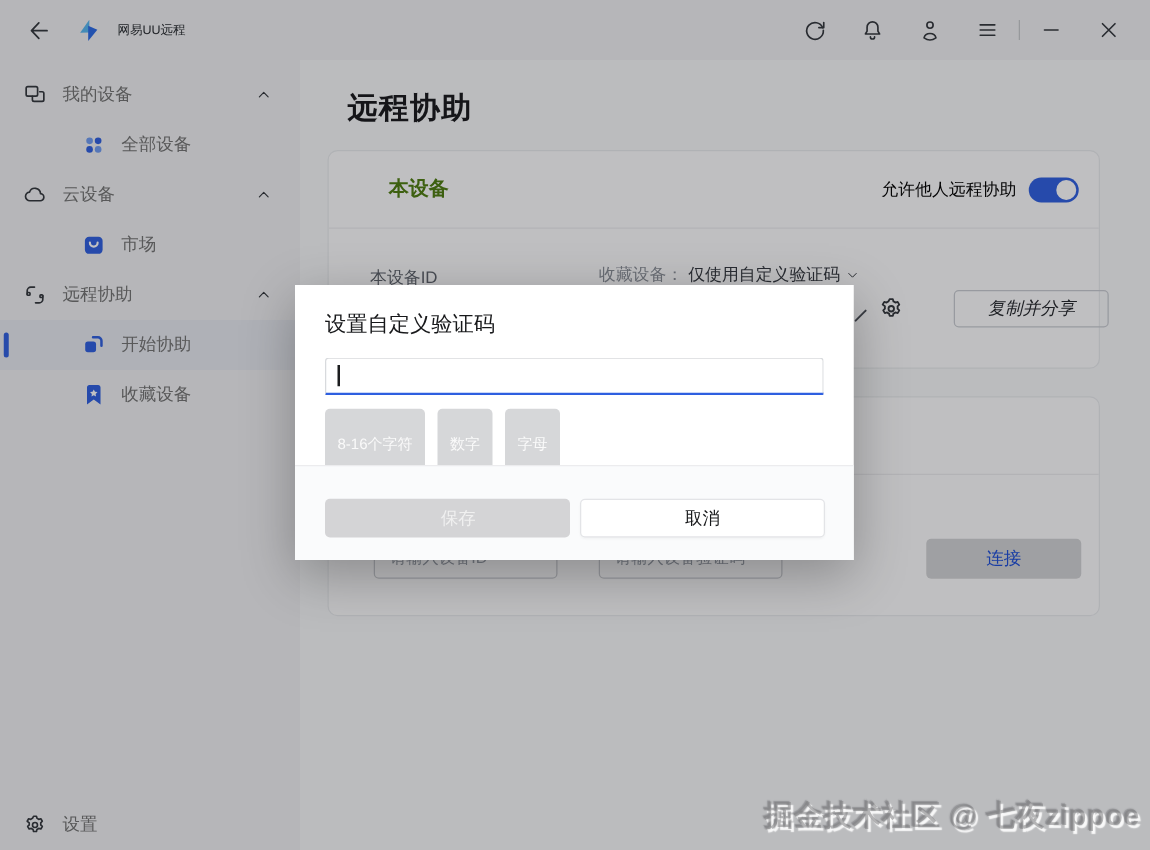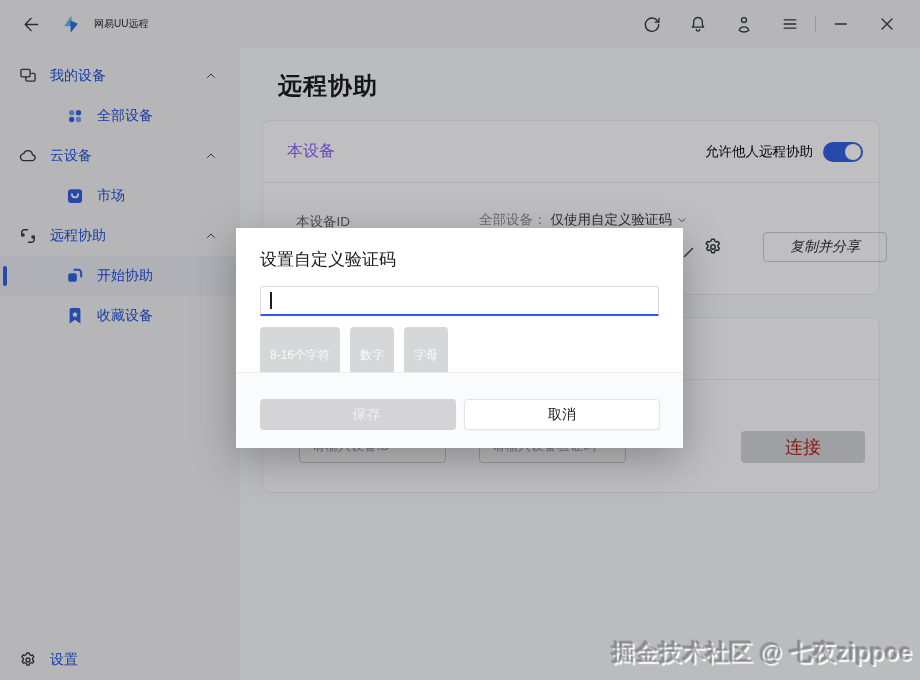--- a/index.html
+++ b/index.html
@@ -16,54 +16,54 @@
     display:flex; align-items:center; background:#f0f1f3; z-index:5; }
   .tb-left { display:flex; align-items:center; gap:12px; padding-left:14px; }
   .tb-btn { width:34px; height:34px; display:flex; align-items:center; justify-content:center; cursor:pointer; border-radius:6px; }
   .app-title { font-size:10px; color:#25282d; }
   .tb-right { margin-left:auto; display:flex; align-items:center; padding-right:10px; }
   .tb-right .tb-btn { width:46px; }
   .tb-sep { width:1px; height:16px; background:#c7c9cc; margin:0 2px; }
 
   
   .sidebar { position:absolute; left:0; top:48px; width:240px; height:632px; background:#f0f1f3; z-index:4; }
-  .nav-item { position:relative; height:40px; display:flex; align-items:center; cursor:pointer; font-size:14px; color:#1d4ed8; }
+  .nav-item { position:relative; height:40px; display:flex; align-items:center; cursor:pointer; font-size:14px; color:#737373; }
   .nav-item .ic { width:20px; height:20px; margin-right:12px; }
   .nav-item.parent { padding-left:18px; }
   .nav-item.child  { padding-left:65px; }
   .nav-item .chev { position:absolute; right:22px; top:13px; }
   .nav-item.selected { background:#e7eaf1; }
   .nav-item.selected::before { content:""; position:absolute; left:3px; top:10px; width:4px; height:20px; border-radius:2px; background:#2e5fe0; }
   .sidebar-bottom { position:absolute; left:0; bottom:0; width:240px; }
 
   
   .main { position:absolute; left:240px; top:48px; width:680px; height:632px; background:#f7f8fa; z-index:3; }
   .page-title { position:absolute; left:38px; top:22px; font-size:24px; font-weight:700; color:#17181b; letter-spacing:1px; }
   .card { position:absolute; left:22px; width:618px; background:#fdfdfe; border:1px solid #e9ebee; border-radius:8px; }
   .card1 { top:72px; height:175px; }
   .card2 { top:269px; height:176px; }
   .card-head { height:62px; display:flex; align-items:center; padding:0 16px 0 24px; border-bottom:1px solid #ececef; }
-  .card-title { font-size:16px; font-weight:400; color:#8b5cf6; }
+  .card-title { font-size:16px; font-weight:700; color:#4d7c0f;margin-left:24px; }
   .toggle-wrap { margin-left:auto; display:flex; align-items:center; gap:10px; }
   .toggle-label { font-size:13.5px; color:#000000; }
   .toggle { width:40px; height:20px; border-radius:10px; background:#2e5fe0; position:relative; cursor:pointer; }
   .toggle .knob { position:absolute; right:2px; top:2px; width:16px; height:16px; border-radius:50%; background:#fff; }
   .row-label { position:absolute; font-size:13.5px; color:#5d626b; }
   .verify-wrap { position:absolute; left:216px; top:95px; display:flex; align-items:center; gap:4px; cursor:pointer; }
   .verify-label { font-size:13.5px; color:#8a8f98; }
   .verify-value { font-size:13.5px; color:#33373e; }
   .btn-outline { position:absolute; display:flex; align-items:center; justify-content:center;
     background:transparent; border:1px solid #c8cbd1; border-radius:4px; font-size:14px; color:#24272c; cursor:pointer; }
   .gear-btn { position:absolute; cursor:pointer; color:#33363c; }
   .frag { position:absolute; }
   .mini-input { position:absolute; height:36px; width:147px; border:1px solid #caccd1; border-radius:4px;
     background:transparent; font-size:13px; color:#33373e; padding:0 12px; outline:none; }
   .mini-input::placeholder { color:#999fa9; }
   .btn-disabled { position:absolute; display:flex; align-items:center; justify-content:center;
-    background:#d2d3d5; color:#b91c1c; border:none; border-radius:4px; font-size:18px; cursor:default; }
+    background:#d2d3d5; color:#1d4ed8; border:none; border-radius:4px; font-size:14px; cursor:default; }
 
   
   .overlay { position:absolute; left:0; top:0; width:920px; height:680px; background:rgba(16,17,20,0.26); z-index:50; }
 
   
   .modal { position:absolute; left:236px; top:228px; width:447px; height:220px; background:#ffffff;
     border-radius:0; box-shadow:0 12px 40px rgba(0,0,0,0.28); z-index:100; overflow:hidden; }
   .modal-title { position:absolute; left:24px; top:20px; font-size:17px; color:#17181a; }
   .modal-input-wrap { position:absolute; left:24px; top:58px; width:399px; height:30px;
     border:1px solid #d8dadd; border-bottom:2.5px solid #2e5fe0; border-radius:3px 3px 1px 1px; background:#fff; }
@@ -267,21 +267,21 @@
       <div class="toggle-wrap">
         <span class="toggle-label">允许他人远程协助</span>
         <div class="toggle">
             <div class="knob"></div>
           </div>
       </div>
     </div>
     <div style="position:relative; height:112px;">
       <span class="row-label" style="left:33px; top:30px;">本设备ID</span>
       <div class="verify-wrap" style="left:216px; top:28px;">
-        <span class="verify-label">全部设备：</span>
+        <span class="verify-label">收藏设备：</span>
         <span class="verify-value">仅使用自定义验证码</span>
         <span>
           <svg width="12" height="12" viewBox="0 0 24 24">
               <path class="stk" stroke="#6e737c" stroke-width="2.2" d="m6 9.5 6 6 6-6"></path>
             </svg>
         </span>
       </div>
       <span class="frag" style="left:420px; top:63px;">
         <svg width="12" height="12" viewBox="0 0 12 12">
             <path d="M1.5 10.5 9.5 2.5" stroke="#4a4e55" stroke-width="1.6" fill="none" stroke-linecap="round"></path>

